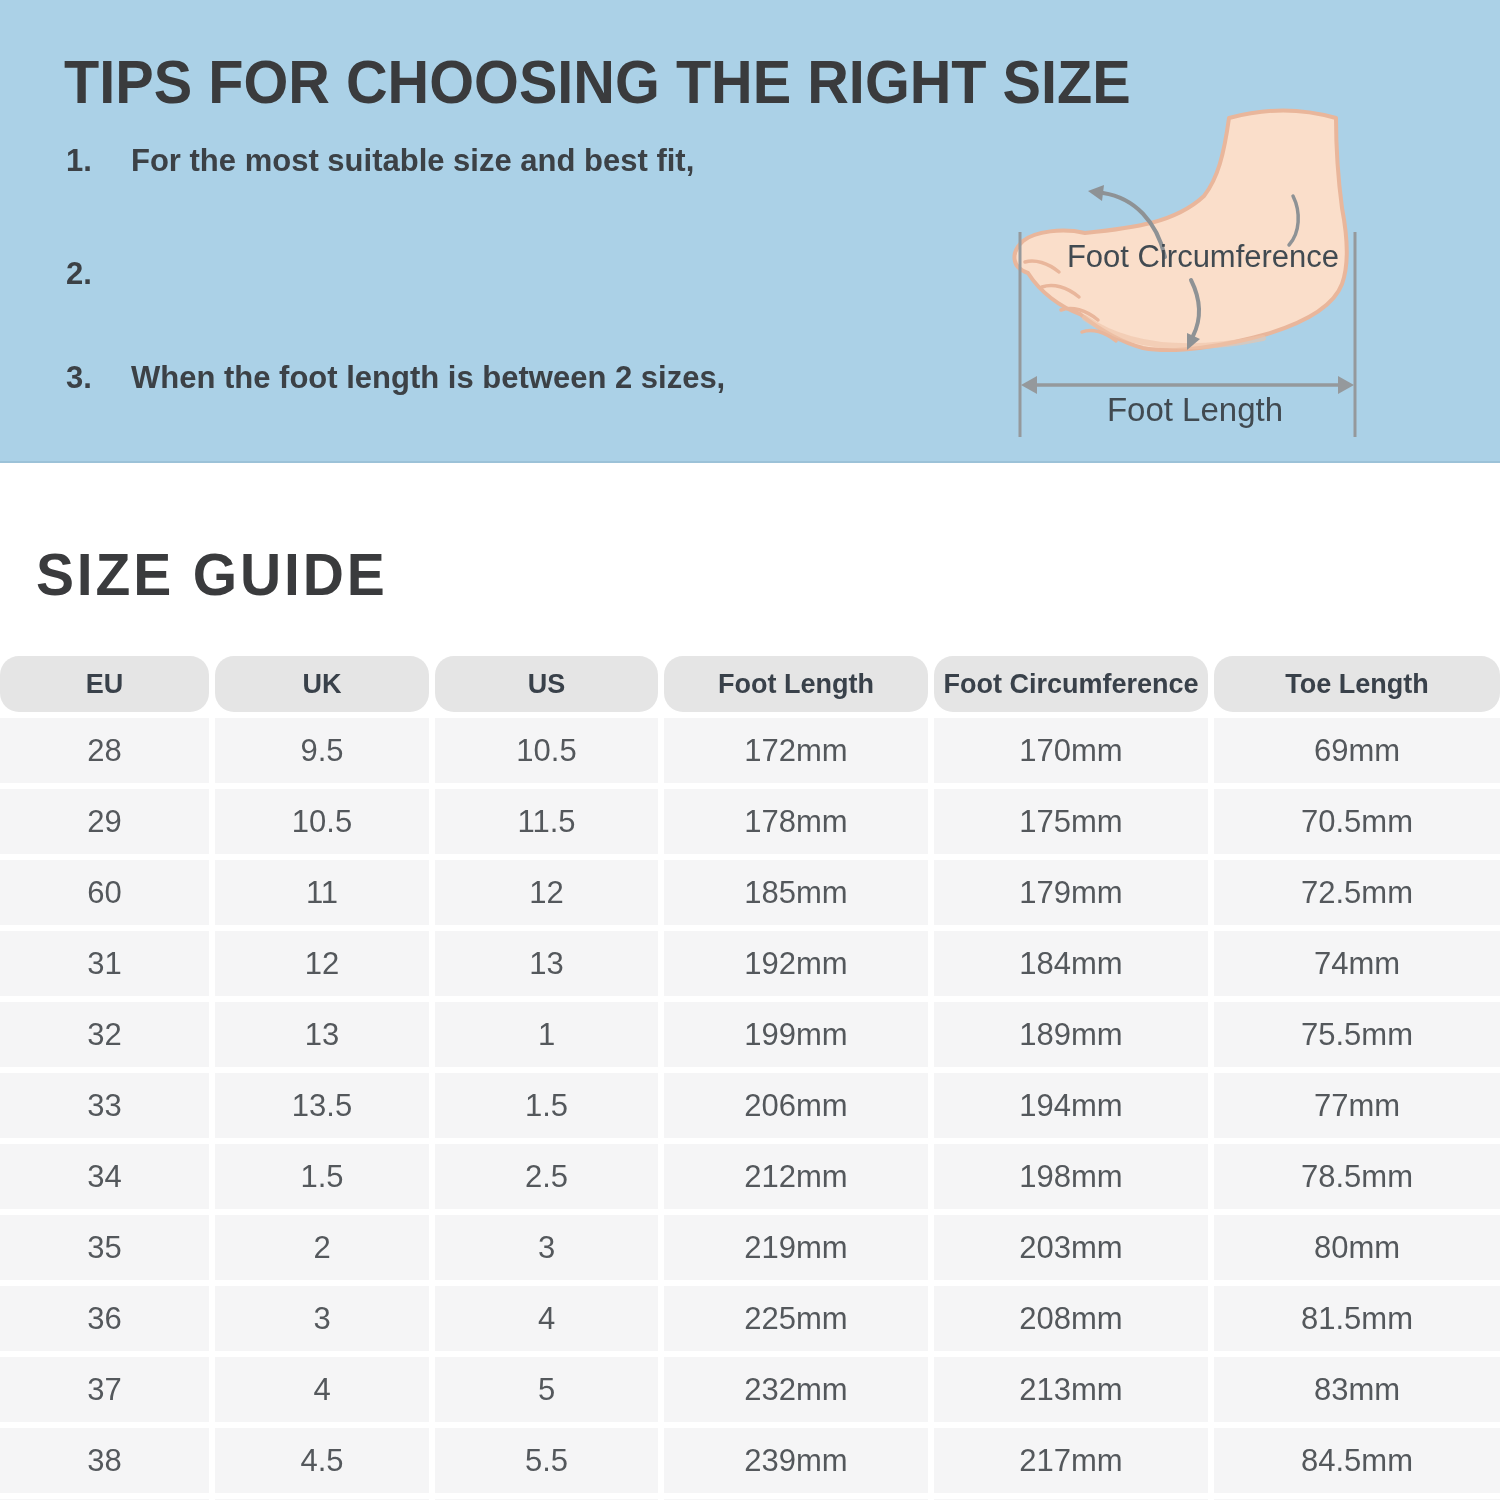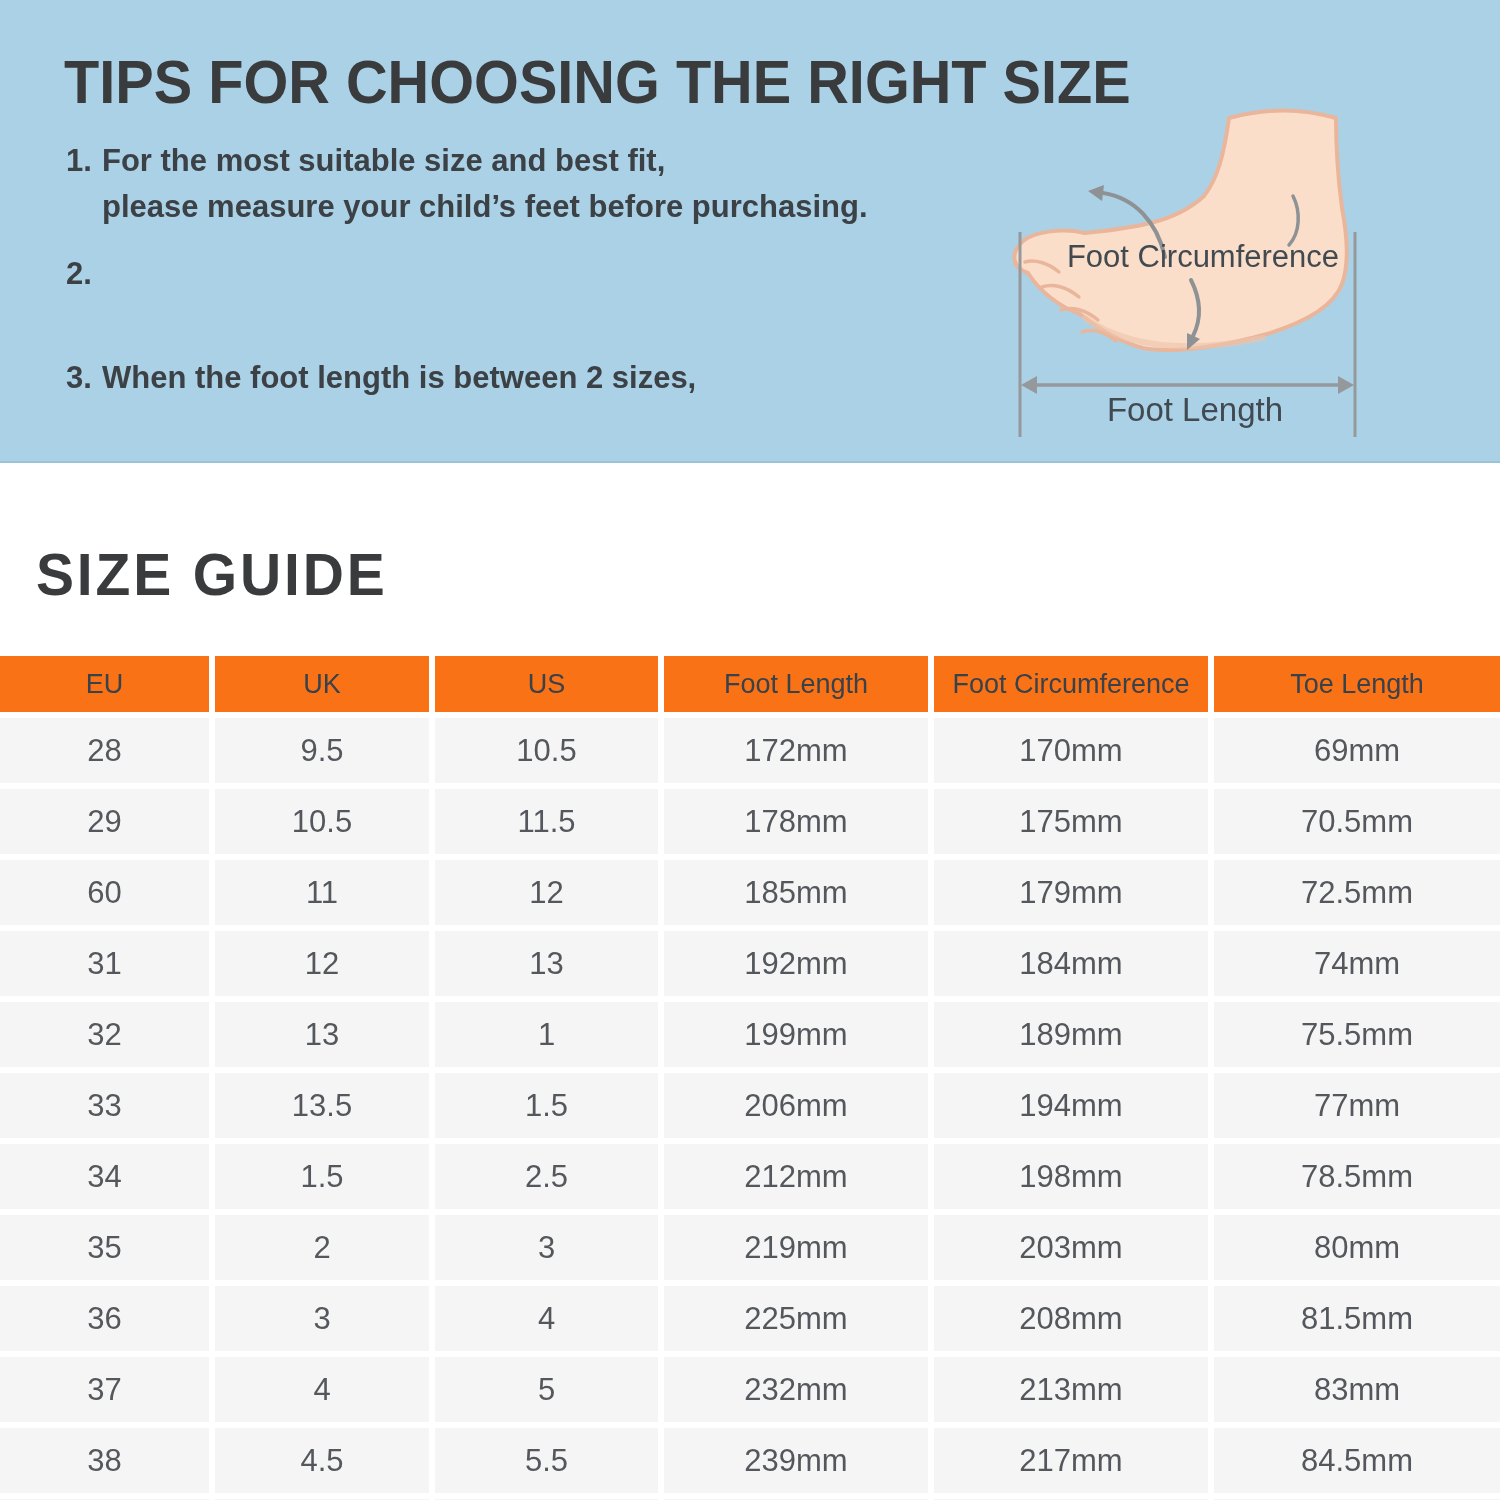--- a/index.html
+++ b/index.html
@@ -15,21 +15,21 @@
   .tips-title{
     position:absolute;left:64px;top:46px;margin:0;
     font-size:62px;font-weight:bold;color:#3a3b3d;letter-spacing:0px;
     transform:scaleX(.93);transform-origin:left top;white-space:nowrap;
   }
   .tip{
     position:absolute;left:66px;display:grid;grid-template-columns:36px auto;
     font-size:31px;font-weight:600;color:#3c4146;line-height:46px;
   }
   .tip .num{text-align:left;}
-  .tip .lines div{white-space:nowrap;}
+  .tip .lines div{white-space:nowrap;margin-left:29px;}
   .tip-1{top:138px;}
   .tip-2{top:251px;}
   .tip-3{top:355px;}
   
   .foot-figure{position:absolute;left:985px;top:92px;width:410px;height:365px;}
   .foot-figure svg{position:absolute;left:0;top:0;}
   .fig-label{
     position:absolute;color:#414a51;font-size:31px;font-weight:400;
     white-space:nowrap;
   }
@@ -40,42 +40,41 @@
     position:absolute;left:36px;top:540px;margin:0;
     font-size:60px;font-weight:bold;color:#3a3b3d;letter-spacing:3px;
     transform:scaleX(.95);transform-origin:left top;white-space:nowrap;
   }
   .size-table{
     position:absolute;left:0;top:656px;width:1500px;
     display:grid;grid-template-columns:209px 214px 223px 264px 274px 286px;
     column-gap:6px;row-gap:6px;
   }
   .size-table .th{
-    height:56px;background:#f97316;display:flex;align-items:center;justify-content:center;
-    font-size:27px;font-weight:normal;color:#39414a;
+    height:56px;background:#e5e5e5;display:flex;align-items:center;justify-content:center;
+    font-size:27px;font-weight:bold;color:#39414a;border-radius:19px;
   }
   .size-table .td{
     height:65px;background:#f5f5f6;display:flex;align-items:center;justify-content:center;
     font-size:31px;font-weight:400;color:#54585c;
   }
   .tr{display:contents;}
 </style>
 </head>
 <body>
 
 <div class="page">
 
   <div class="tips">
     <h1 class="tips-title">TIPS FOR CHOOSING THE RIGHT SIZE</h1>
 
     <div class="tip tip-1">
       <div class="num">1.</div>
       <div class="lines">
         <div>For the most suitable size and best fit,</div>
-        <div>please measure your child’s feet before purchasing.</div>
       </div>
     </div>
     <div class="tip tip-2">
       <div class="num">2.</div>
       <div class="lines">
       </div>
     </div>
     <div class="tip tip-3">
       <div class="num">3.</div>
       <div class="lines">

